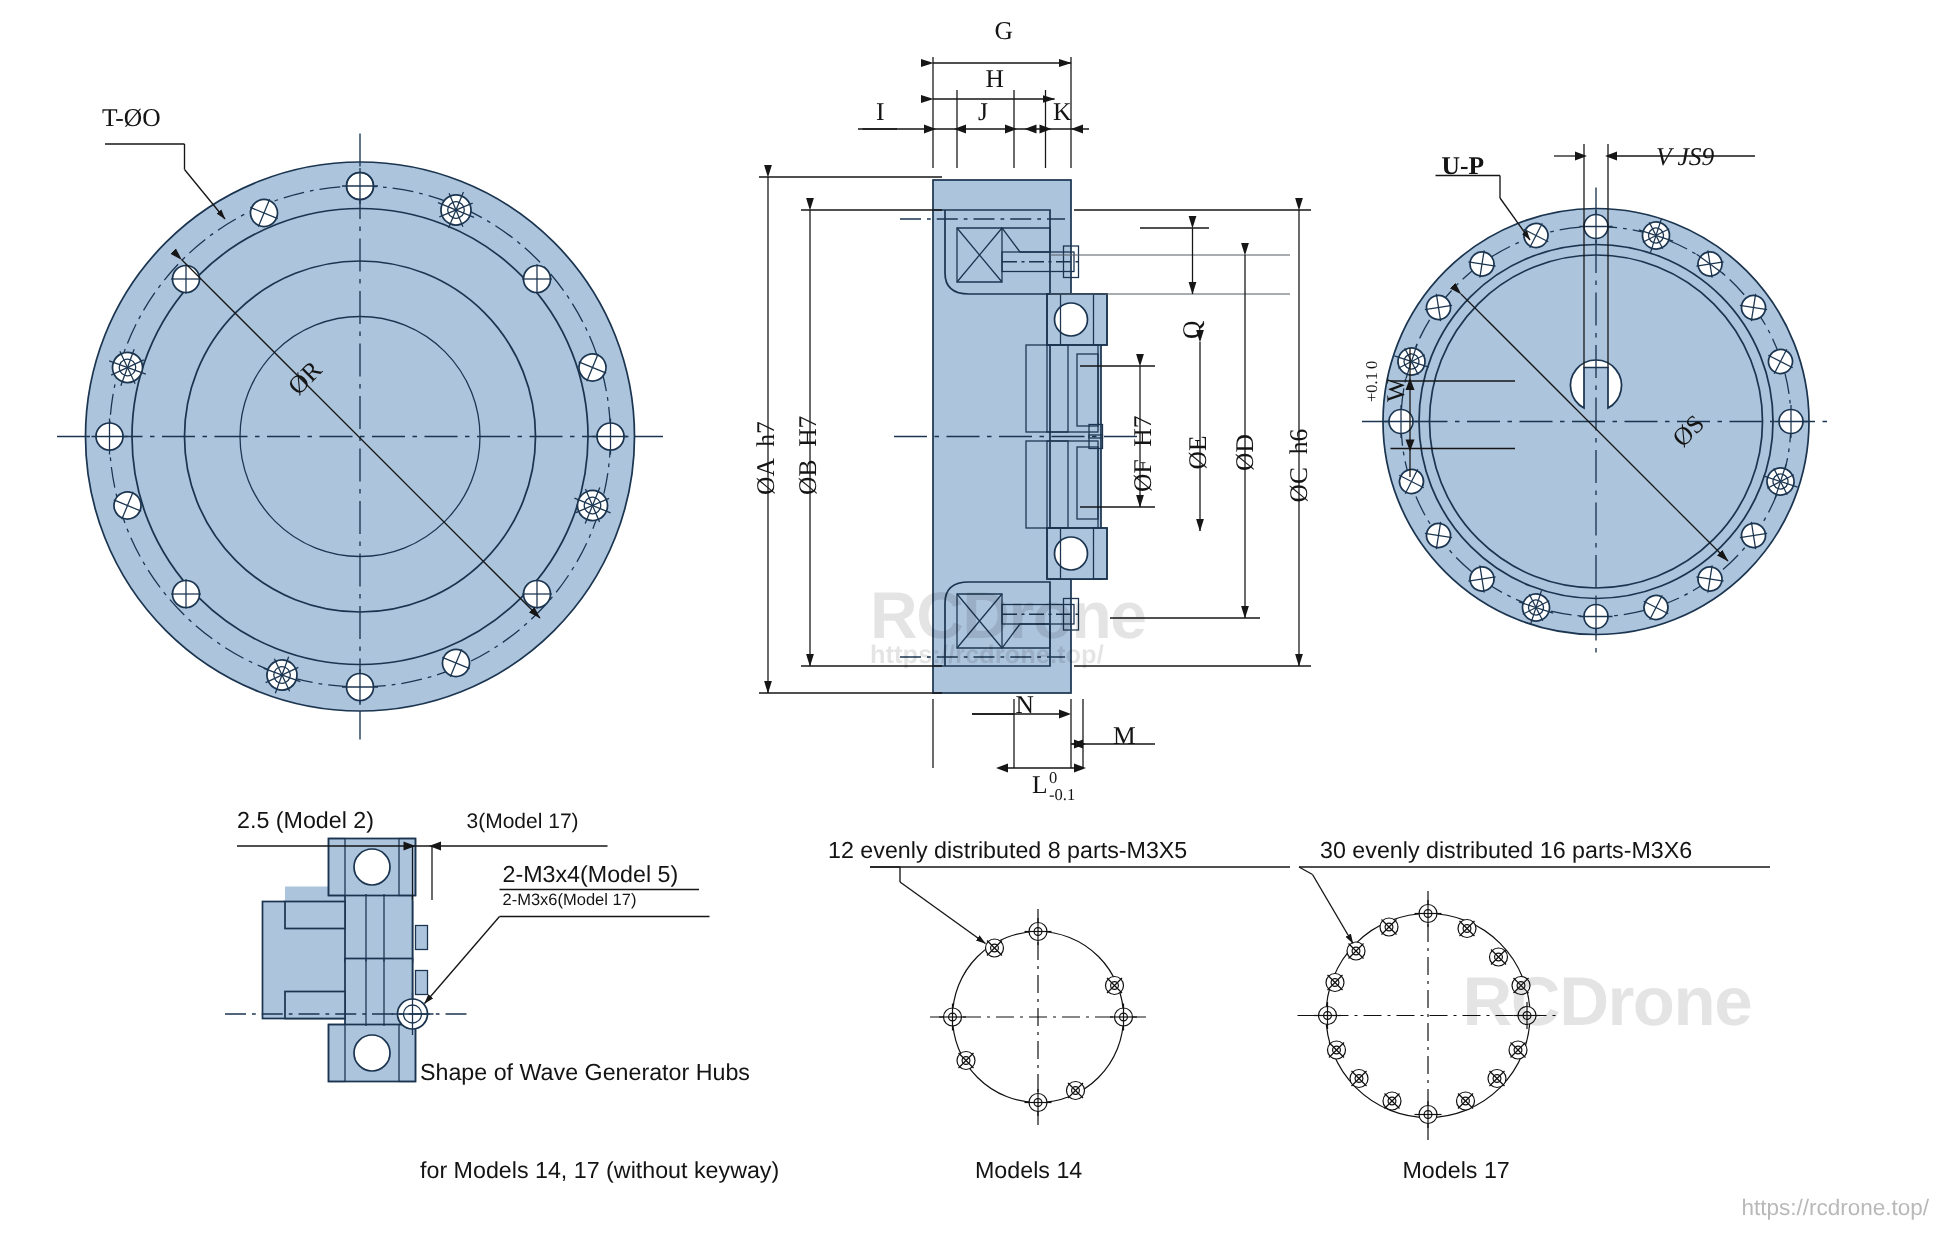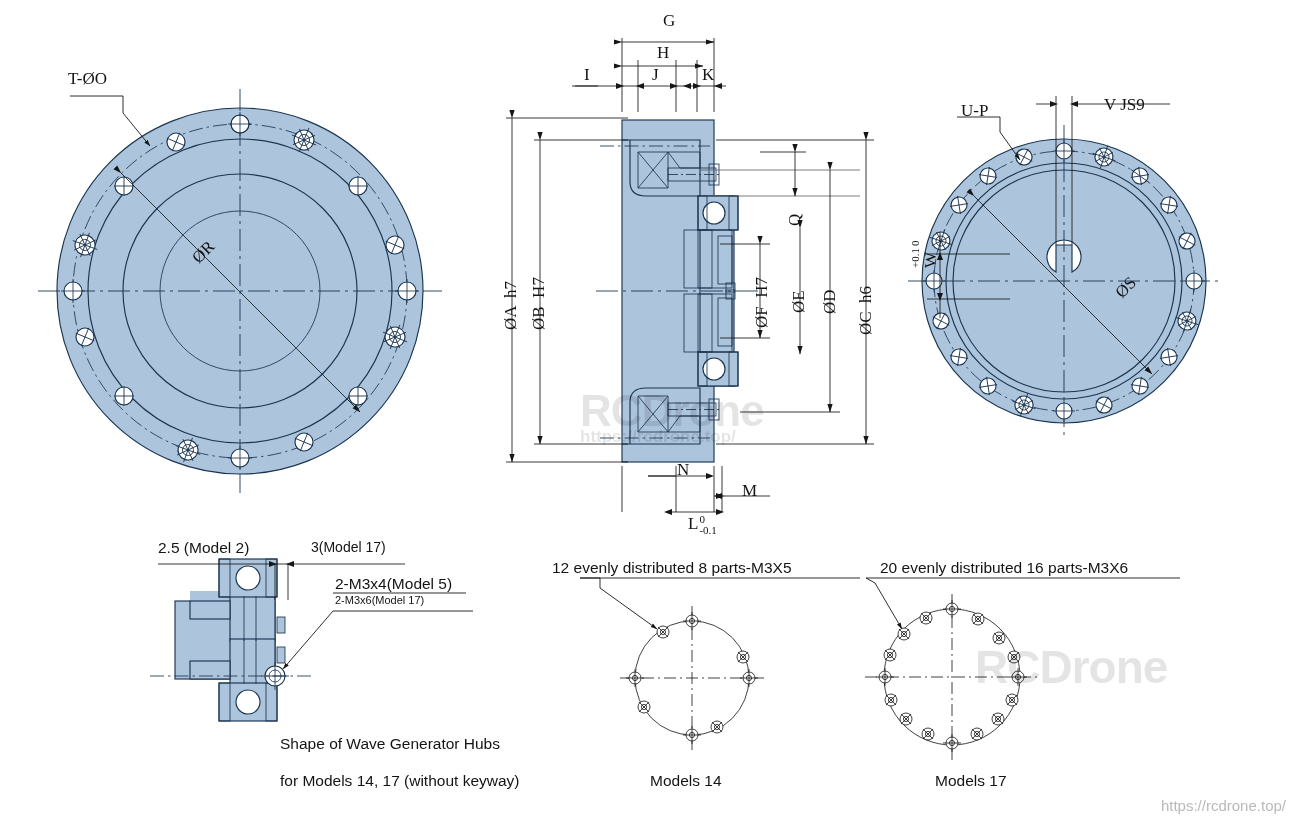--- a/index.html
+++ b/index.html
@@ -749,39 +749,39 @@
   <div class="lbl rot90" style="left:790px;top:313px;">ØE</div>
   <div class="lbl rot90" style="left:821px;top:314px;">ØD</div>
   <div class="lbl rot90" style="left:857px;top:335px;">ØC  h6</div>
 
   <div class="lbl" style="left:677px;top:461px;">N</div>
   <div class="lbl" style="left:742px;top:482px;">M</div>
   <div class="lbl" style="left:671px;top:496px;">
     <span>L</span><span class="tol"><span>0</span><span>-0.1</span></span>
   </div>
 
-  <div class="lbl" style="left:961px;top:102px;">U-P</div>
-  <div class="lbl" style="left:1104px;top:96px;">V JS9</div>
+  <div class="lbl" style="left:961px;top:102px;font-weight:bold;">U-P</div>
+  <div class="lbl" style="left:1104px;top:96px;font-style:italic;">V JS9</div>
   <div class="lbl" style="left:908px;top:268px;">
     <span class="rot90" style="position:absolute;left:14px;top:0;">W</span>
     <span class="rot90" style="position:absolute;left:2px;top:0;font-size:11px;line-height:1.05;">+0.1</span>
     <span class="rot90" style="position:absolute;left:2px;top:-22px;font-size:11px;line-height:1.05;">0</span>
   </div>
   <div class="lbl" style="left:1112px;top:289px;transform:rotate(-45deg);transform-origin:left top;">ØS</div>
 
   <div class="lbl sans" style="left:158px;top:540px;font-size:15.5px;">2.5 (Model 2)</div>
   <div class="lbl sans" style="left:293px;top:540px;font-size:14px;margin-left:18px;">3(Model 17)</div>
   <div class="lbl sans" style="left:335px;top:576px;font-size:15.5px;">2-M3x4(Model 5)</div>
   <div class="lbl sans" style="left:335px;top:595px;font-size:11px;">2-M3x6(Model 17)</div>
-  <div class="lbl sans" style="left:280px;top:736px;font-size:15.5px;text-align:right;">Shape of Wave Generator Hubs</div>
+  <div class="lbl sans" style="left:280px;top:708px;font-size:15.5px;text-align:right;">Shape of Wave Generator Hubs</div>
   <div class="lbl sans" style="left:280px;top:773px;font-size:15.5px;">for Models 14, 17 (without keyway)</div>
 
   <div class="lbl sans" style="left:552px;top:560px;font-size:15.5px;">12 evenly distributed 8 parts-M3X5</div>
   <div class="lbl sans" style="left:650px;top:773px;font-size:15.5px;text-align:center;">Models 14</div>
-  <div class="lbl sans" style="left:880px;top:560px;font-size:15.5px;">20 evenly distributed 16 parts-M3X6</div>
+  <div class="lbl sans" style="left:880px;top:560px;font-size:15.5px;">30 evenly distributed 16 parts-M3X6</div>
   <div class="lbl sans" style="left:935px;top:773px;font-size:15.5px;text-align:right;">Models 17</div>
 
   <div class="wm" style="left:580px;top:386px;font-size:44px;letter-spacing:-1px;">RCDrone</div>
   <div class="wm" style="left:580px;top:427px;font-size:17px;">https://rcdrone.top/</div>
   <div class="wm" style="left:975px;top:640px;font-size:46px;letter-spacing:-1px;">RCDrone</div>
   <div class="urlbr">https://rcdrone.top/</div>
 
 </div>
 
 </body></html>

